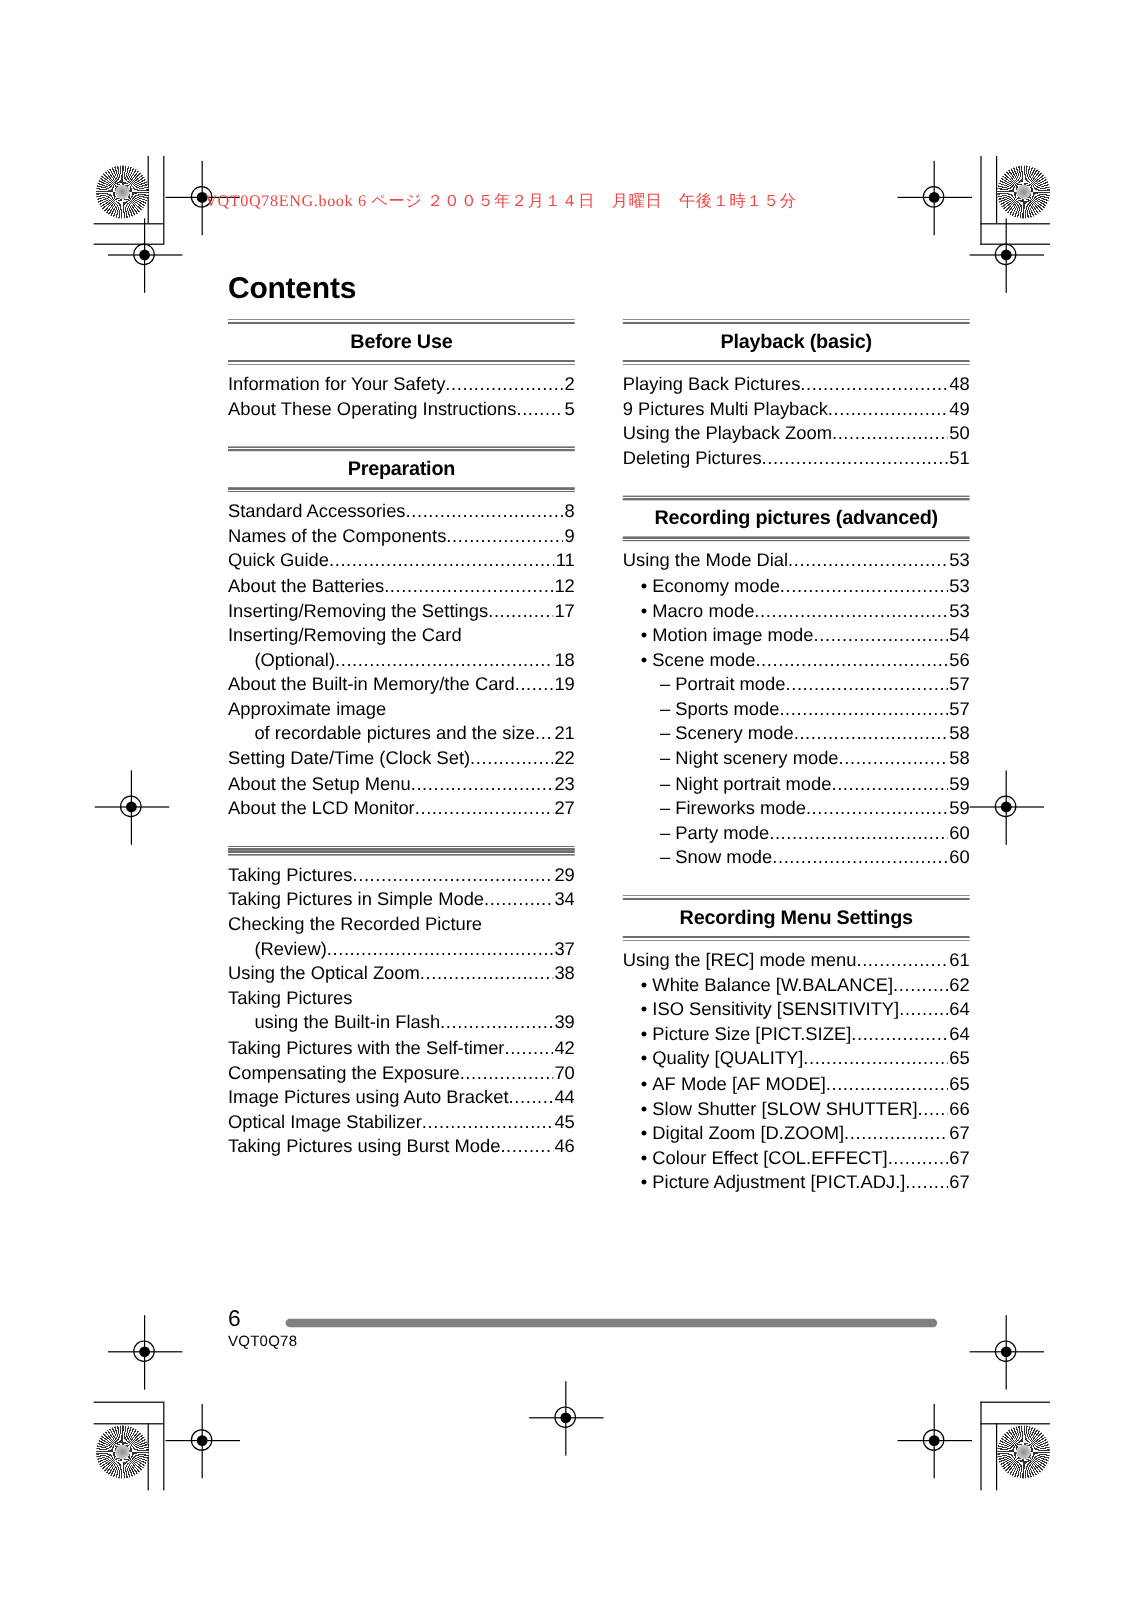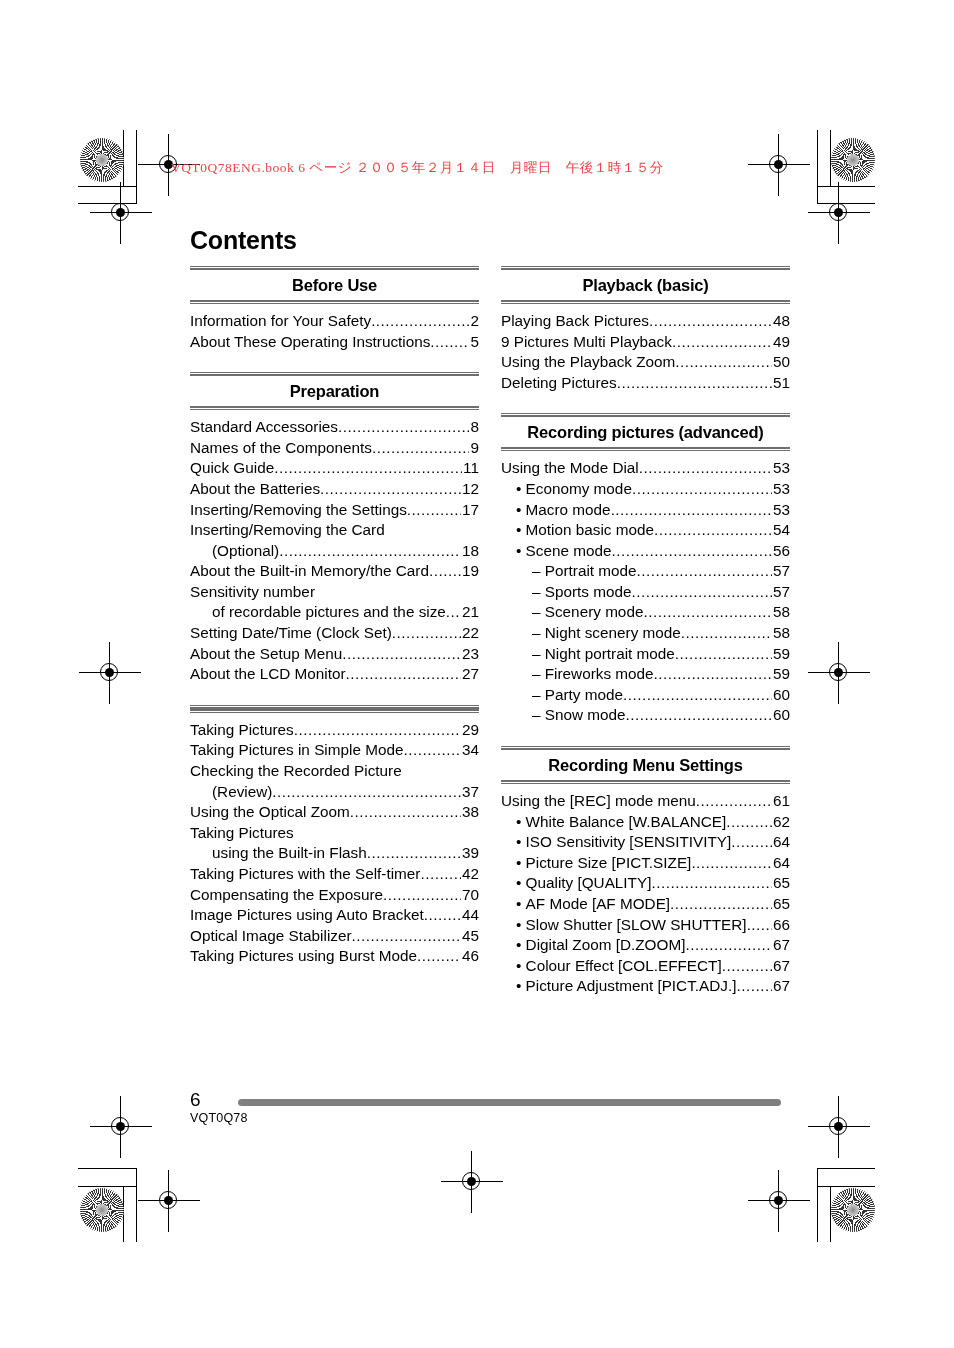--- a/index.html
+++ b/index.html
@@ -90,21 +90,21 @@
     letter-spacing: -0.2px;
   }
 
   
   .columns {
     position: absolute;
     left: 190px;
     top: 266px;
     width: 600px;
     display: flex;
-    gap: 22px;
+    gap: 40px;
   }
   .col { width: 289px; }
 
   
   .section { margin-bottom: 0; }
   .rule {
     height: 4px;
     background:
       linear-gradient(to bottom,
         #6e6e6e 0px, #6e6e6e 1px,
@@ -346,21 +346,21 @@
               <span class="label">(Optional)</span>
               <span class="leader">................................................................................................................................................................</span>
               <span class="pg">18</span>
             </div>
             <div class="entry lvl1">
               <span class="label">About the Built-in Memory/the Card</span>
               <span class="leader">................................................................................................................................................................</span>
               <span class="pg">19</span>
             </div>
             <div class="entry lvl1">
-              <span class="label">Sensitivity number</span>
+              <span class="label">Approximate image</span>
               <span class="leader" style="visibility: hidden;">................................................................................................................................................................</span>
               <span class="pg"></span>
             </div>
             <div class="entry lvl-cont">
               <span class="label">of recordable pictures and the size</span>
               <span class="leader">................................................................................................................................................................</span>
               <span class="pg">21</span>
             </div>
             <div class="entry lvl1">
               <span class="label">Setting Date/Time (Clock Set)</span>
@@ -490,21 +490,21 @@
               <span class="label bullet">Economy mode</span>
               <span class="leader">................................................................................................................................................................</span>
               <span class="pg">53</span>
             </div>
             <div class="entry lvl2 ">
               <span class="label bullet">Macro mode</span>
               <span class="leader">................................................................................................................................................................</span>
               <span class="pg">53</span>
             </div>
             <div class="entry lvl2 ">
-              <span class="label bullet">Motion basic mode</span>
+              <span class="label bullet">Motion image mode</span>
               <span class="leader">................................................................................................................................................................</span>
               <span class="pg">54</span>
             </div>
             <div class="entry lvl2 ">
               <span class="label bullet">Scene mode</span>
               <span class="leader">................................................................................................................................................................</span>
               <span class="pg">56</span>
             </div>
             <div class="entry lvl3 ">
               <span class="label dash">Portrait mode</span>

